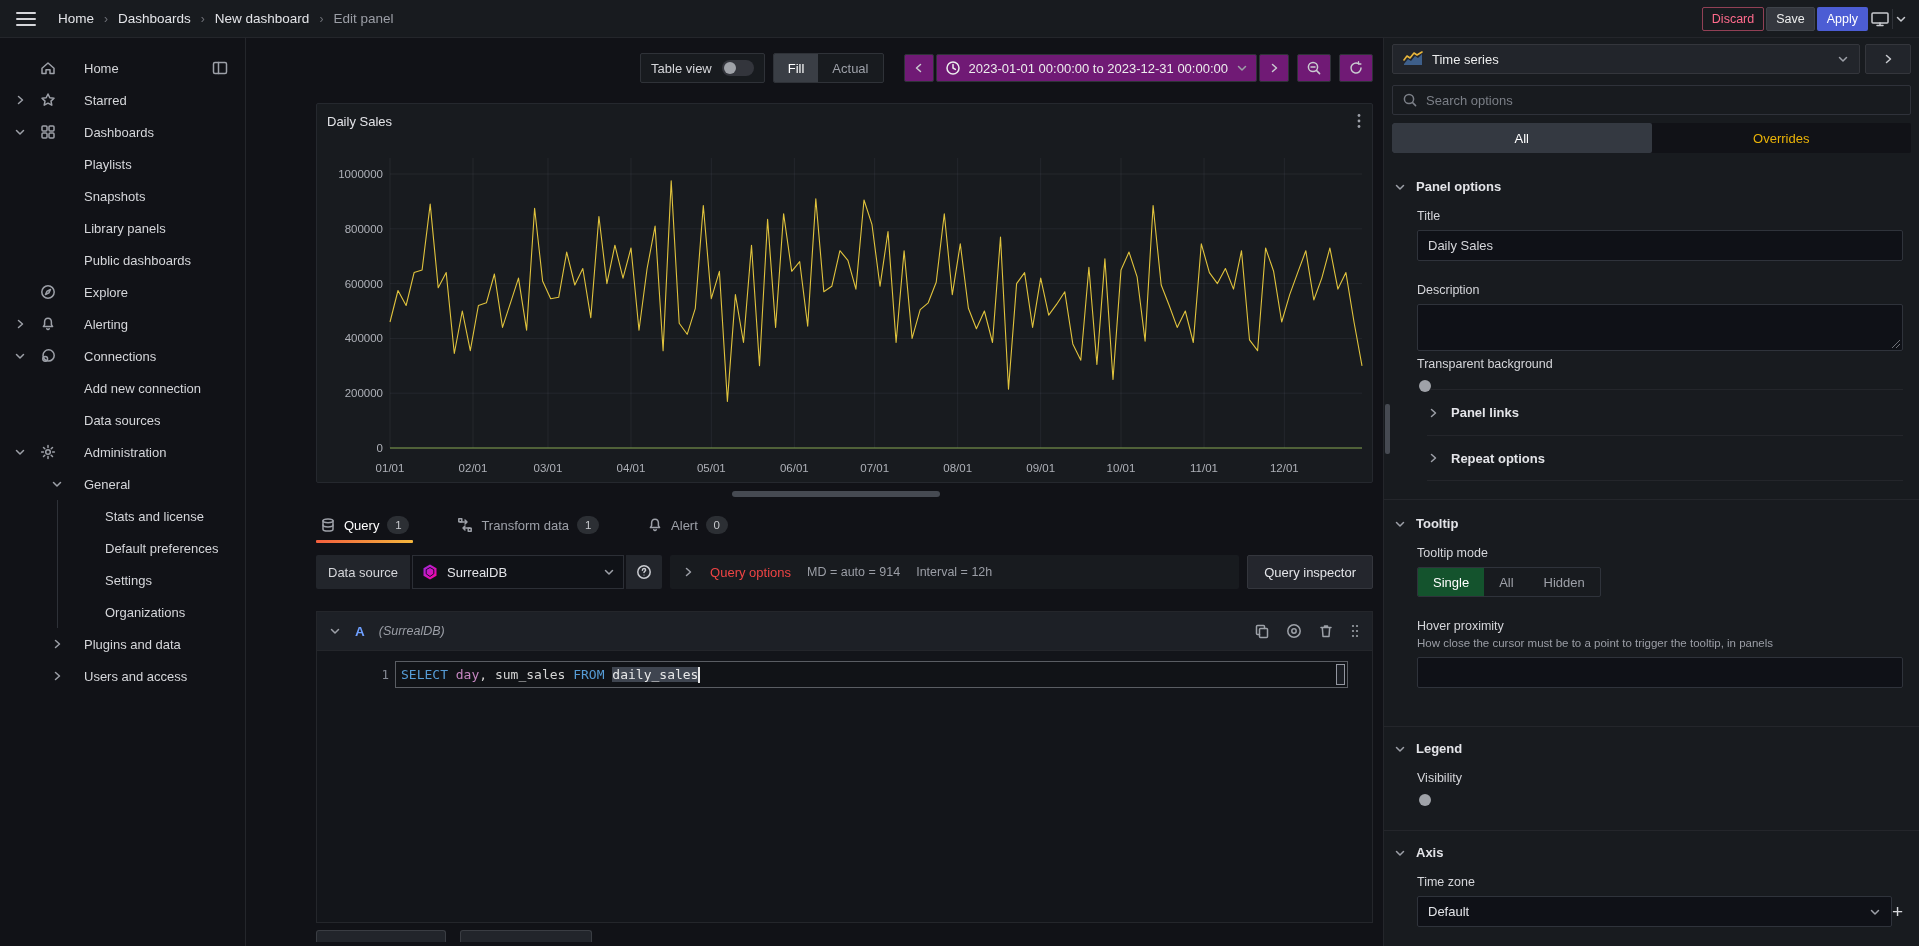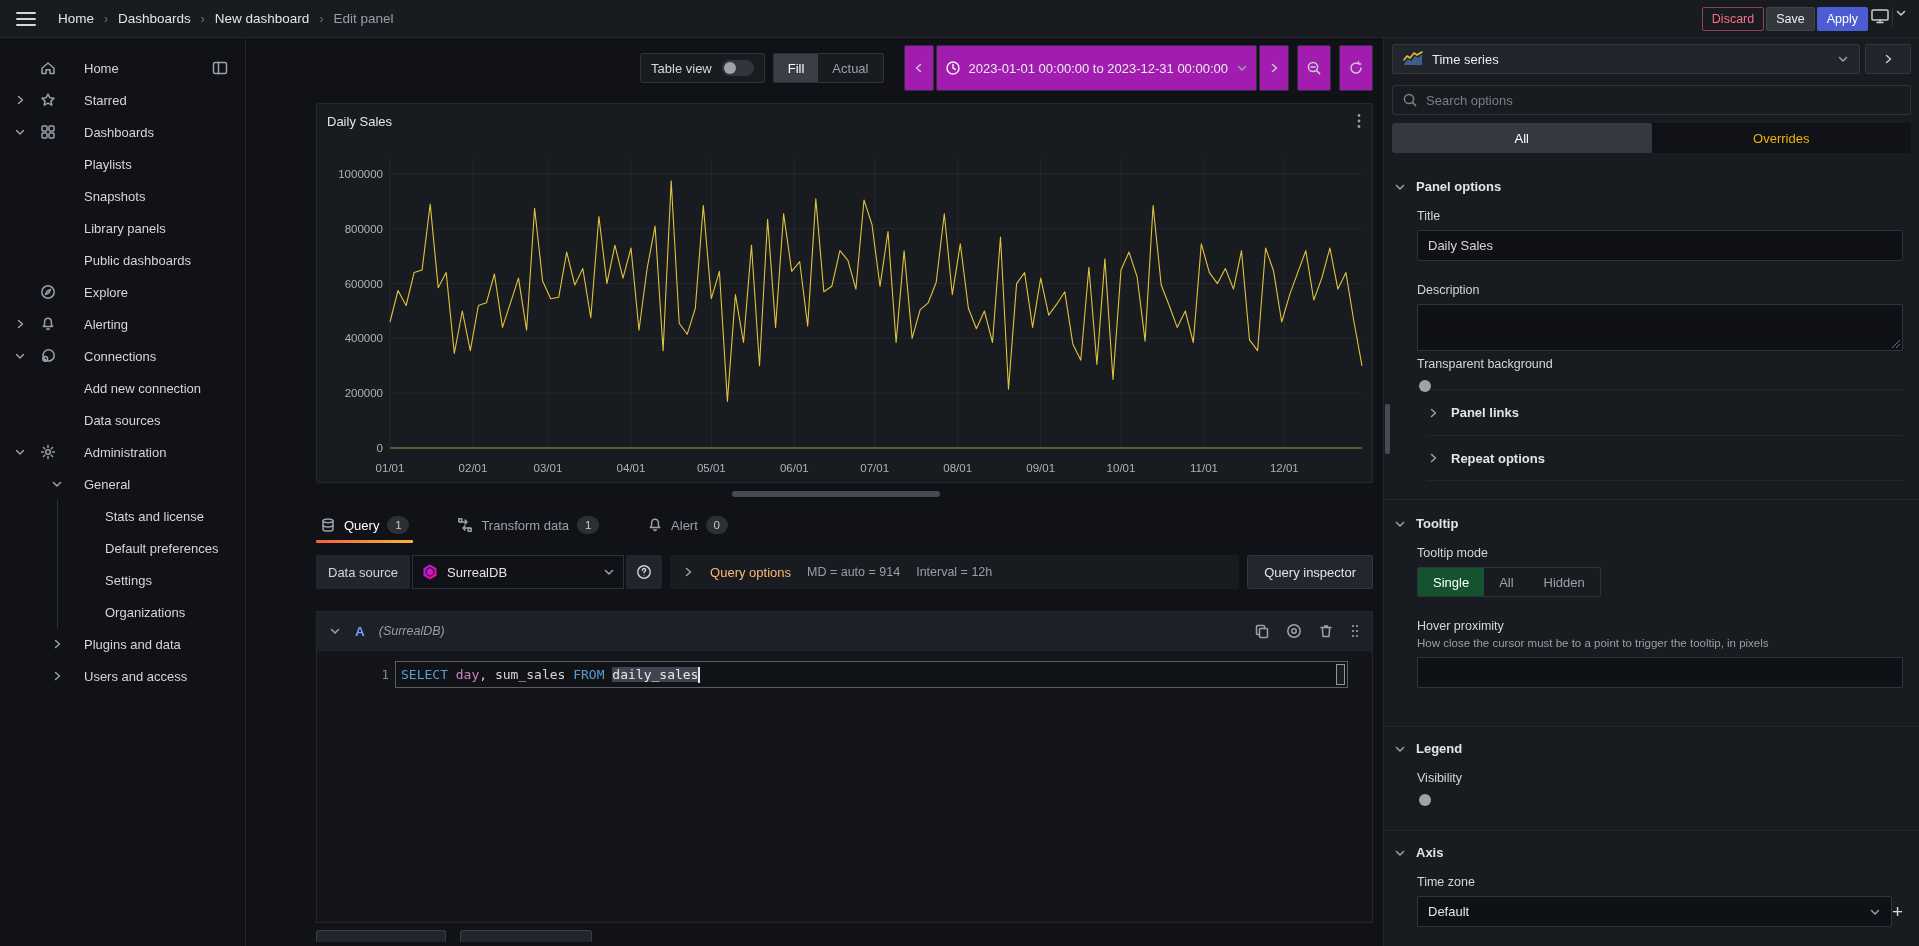--- a/index.html
+++ b/index.html
@@ -9,21 +9,21 @@
 
   
   .topnav { position:absolute; left:0; top:0; right:0; height:38px; background:#181b1f;
     border-bottom:1px solid #24262b; display:flex; align-items:center; padding:0 12px 0 16px; z-index:5;}
   .hamburger { width:20px; height:20px; display:flex; flex-direction:column; justify-content:center; gap:4px; cursor:pointer; margin-right:22px;}
   .hamburger i { display:block; height:2px; background:#d5d6da; border-radius:1px;}
   .crumbs { display:flex; align-items:center; gap:10px; font-size:13.5px; font-weight:500;}
   .crumbs .sep { color:#6e7077; font-size:12px; }
   .crumbs .crumb { color:#e3e4e8; cursor:pointer;}
   .crumbs .crumb.last { color:#9b9ea6; font-weight:400; cursor:default;}
-  .nav-right { margin-left:auto; display:flex; align-items:flex-start; gap:2px;}
+  .nav-right { margin-left:auto; display:flex; align-items:center; gap:2px;}
   .btn { height:24px; border-radius:2px; font-size:12.5px; font-weight:500; display:inline-flex; align-items:center; padding:0 9px; cursor:pointer; border:1px solid transparent;}
   .btn-discard { color:#ff6b8c; border-color:rgba(245,95,130,.55); background:transparent;}
   .btn-save { background:#34373e; color:#eceded; border-color:#3f434a;}
   .btn-apply { background:#4c5dd4; color:#ffffff;}
   .navicon { color:#c9cbd0; display:flex; align-items:center; cursor:pointer;}
   .nav-divider { width:1px; height:20px; background:#2f3238;}
 
   
   .sidebar { position:absolute; left:0; top:38px; bottom:0; width:246px; background:#111217;
     border-right:1px solid #24262b; padding-top:14px; overflow:hidden;}
@@ -42,21 +42,21 @@
   
   .main { position:absolute; left:246px; top:38px; width:1137px; bottom:0; padding:0 10px 0 70px; }
   .toolbar { height:56px; display:flex; align-items:center; justify-content:flex-end; gap:8px; padding-top:4px;}
   .tb-group { height:30px; display:flex; align-items:center; border:1px solid #2f3238; border-radius:2px; background:#181b1f;}
   .tableview { padding:0 10px; gap:10px; font-size:13px; color:#d5d6da;}
   .toggle { width:32px; height:16px; border-radius:9px; background:#33353c; position:relative; cursor:pointer; flex:0 0 auto;}
   .toggle .knob { position:absolute; left:2px; top:2px; width:12px; height:12px; border-radius:50%; background:#9fa2a8;}
   .seg { overflow:hidden;}
   .seg .seg-item { height:28px; display:flex; align-items:center; padding:0 14px; font-size:13px; color:#9da0a8; cursor:pointer;}
   .seg .seg-item.on { background:#3a3e45; color:#ffffff; font-weight:500;}
-  .tb-btn { height:46px; display:flex; align-items:center; justify-content:center; border:1px solid #2f3238; border-radius:2px; background:#a21caf; color:#c9cbd0; cursor:pointer; padding:0 8px;}
+  .tb-btn { height:28px; display:flex; align-items:center; justify-content:center; border:1px solid #2f3238; border-radius:2px; background:#701a75; color:#c9cbd0; cursor:pointer; padding:0 8px;}
   .timebtn { gap:8px; font-size:13px; font-weight:500; color:#eceded;}
   .timebtn .caret { color:#9da0a8;}
 
   
   .panel { margin-top:9px; height:380px; background:#181b1f; border:1px solid #25282e; border-radius:2px; position:relative;}
   .panel-head { height:34px; display:flex; align-items:center; padding:0 10px; }
   .panel-title { font-size:13px; font-weight:500; color:#e3e4e8;}
   .kebab { margin-left:auto; color:#9da0a8; cursor:pointer; display:flex;}
   .chart-wrap { position:absolute; left:0; top:34px; right:0; bottom:0;}
   .hscroll { margin-top:8px; margin-left:416px; width:208px; height:6px; border-radius:3px; background:#464a52; cursor:pointer;}
@@ -72,21 +72,21 @@
 
   
   .ds-row { margin-top:12px; height:34px; display:flex; align-items:stretch;}
   .ds-chip { background:#22252b; display:flex; align-items:center; padding:0 12px; font-size:13px; color:#d5d6da; border-radius:2px 0 0 2px;}
   .ds-select { width:212px; background:#101217; border:1px solid #2c2f36; display:flex; align-items:center; gap:8px; padding:0 8px; cursor:pointer; margin-left:2px;}
   .ds-select .dsname { font-size:13px; color:#e3e4e8; }
   .ds-select .caret { margin-left:auto; color:#9da0a8;}
   .ds-help { width:36px; background:#22252b; display:flex; align-items:center; justify-content:center; color:#c9cbd0; margin-left:2px; border-radius:0 2px 2px 0; cursor:pointer;}
   .ds-options { flex:1; margin-left:8px; background:#181b1f; display:flex; align-items:center; gap:16px; padding:0 12px; border-radius:2px;}
   .ds-options .ang { color:#9da0a8; cursor:pointer; display:flex;}
-  .qopt-link { color:#fdba74; font-size:13px; font-weight:500; cursor:pointer;}
+  .qopt-link { color:#ef4444; font-size:13px; font-weight:500; cursor:pointer;}
   .qopt-meta { color:#9b9ea6; font-size:12.5px;}
   .btn-inspector { margin-left:8px; background:#24262d; border:1px solid #34363d; border-radius:2px; color:#e3e4e8; font-size:13px; font-weight:500; display:flex; align-items:center; padding:0 16px; cursor:pointer;}
 
   
   .qcard { margin-top:22px; height:312px; display:flex; flex-direction:column;}
   .qcard-head { height:40px; background:#1d2026; border:1px solid #24262b; display:flex; align-items:center; padding:0 12px; gap:14px;}
   .qcard-head .caret { color:#9da0a8; display:flex; cursor:pointer;}
   .refid { color:#6e9fff; font-size:13.5px; font-weight:600; cursor:pointer;}
   .dshint { color:#9b9ea6; font-size:12.5px; font-style:italic;}
   .qicons { margin-left:auto; display:flex; gap:16px; color:#9da1a8;}
@@ -678,21 +678,21 @@
         <span>Tooltip</span>
       </div>
       <div class="sect-body">
         <div class="fld-label">Tooltip mode</div>
         <div class="mini-seg">
           <span class="mitem on">Single</span>
           <span class="mitem">All</span>
           <span class="mitem">Hidden</span>
         </div>
         <div class="fld-label" style="margin-top:22px">Hover proximity</div>
-        <div class="fld-desc">How close the cursor must be to a point to trigger the tooltip, in pixels</div>
+        <div class="fld-desc">How close the cursor must be to a point to trigger the tooltip, in panels</div>
         <input class="txt-input" type="text" style="">
       </div>
     </div>
 
     <div class="sect">
       <div class="sect-head">
         <span class="chev icn">
             <svg width="12" height="12" viewBox="0 0 12 12" fill="none" stroke="currentColor" stroke-width="1.5" stroke-linecap="round" stroke-linejoin="round">
               <path d="M2.5 4.5 L6 8 L9.5 4.5"></path>
             </svg>

